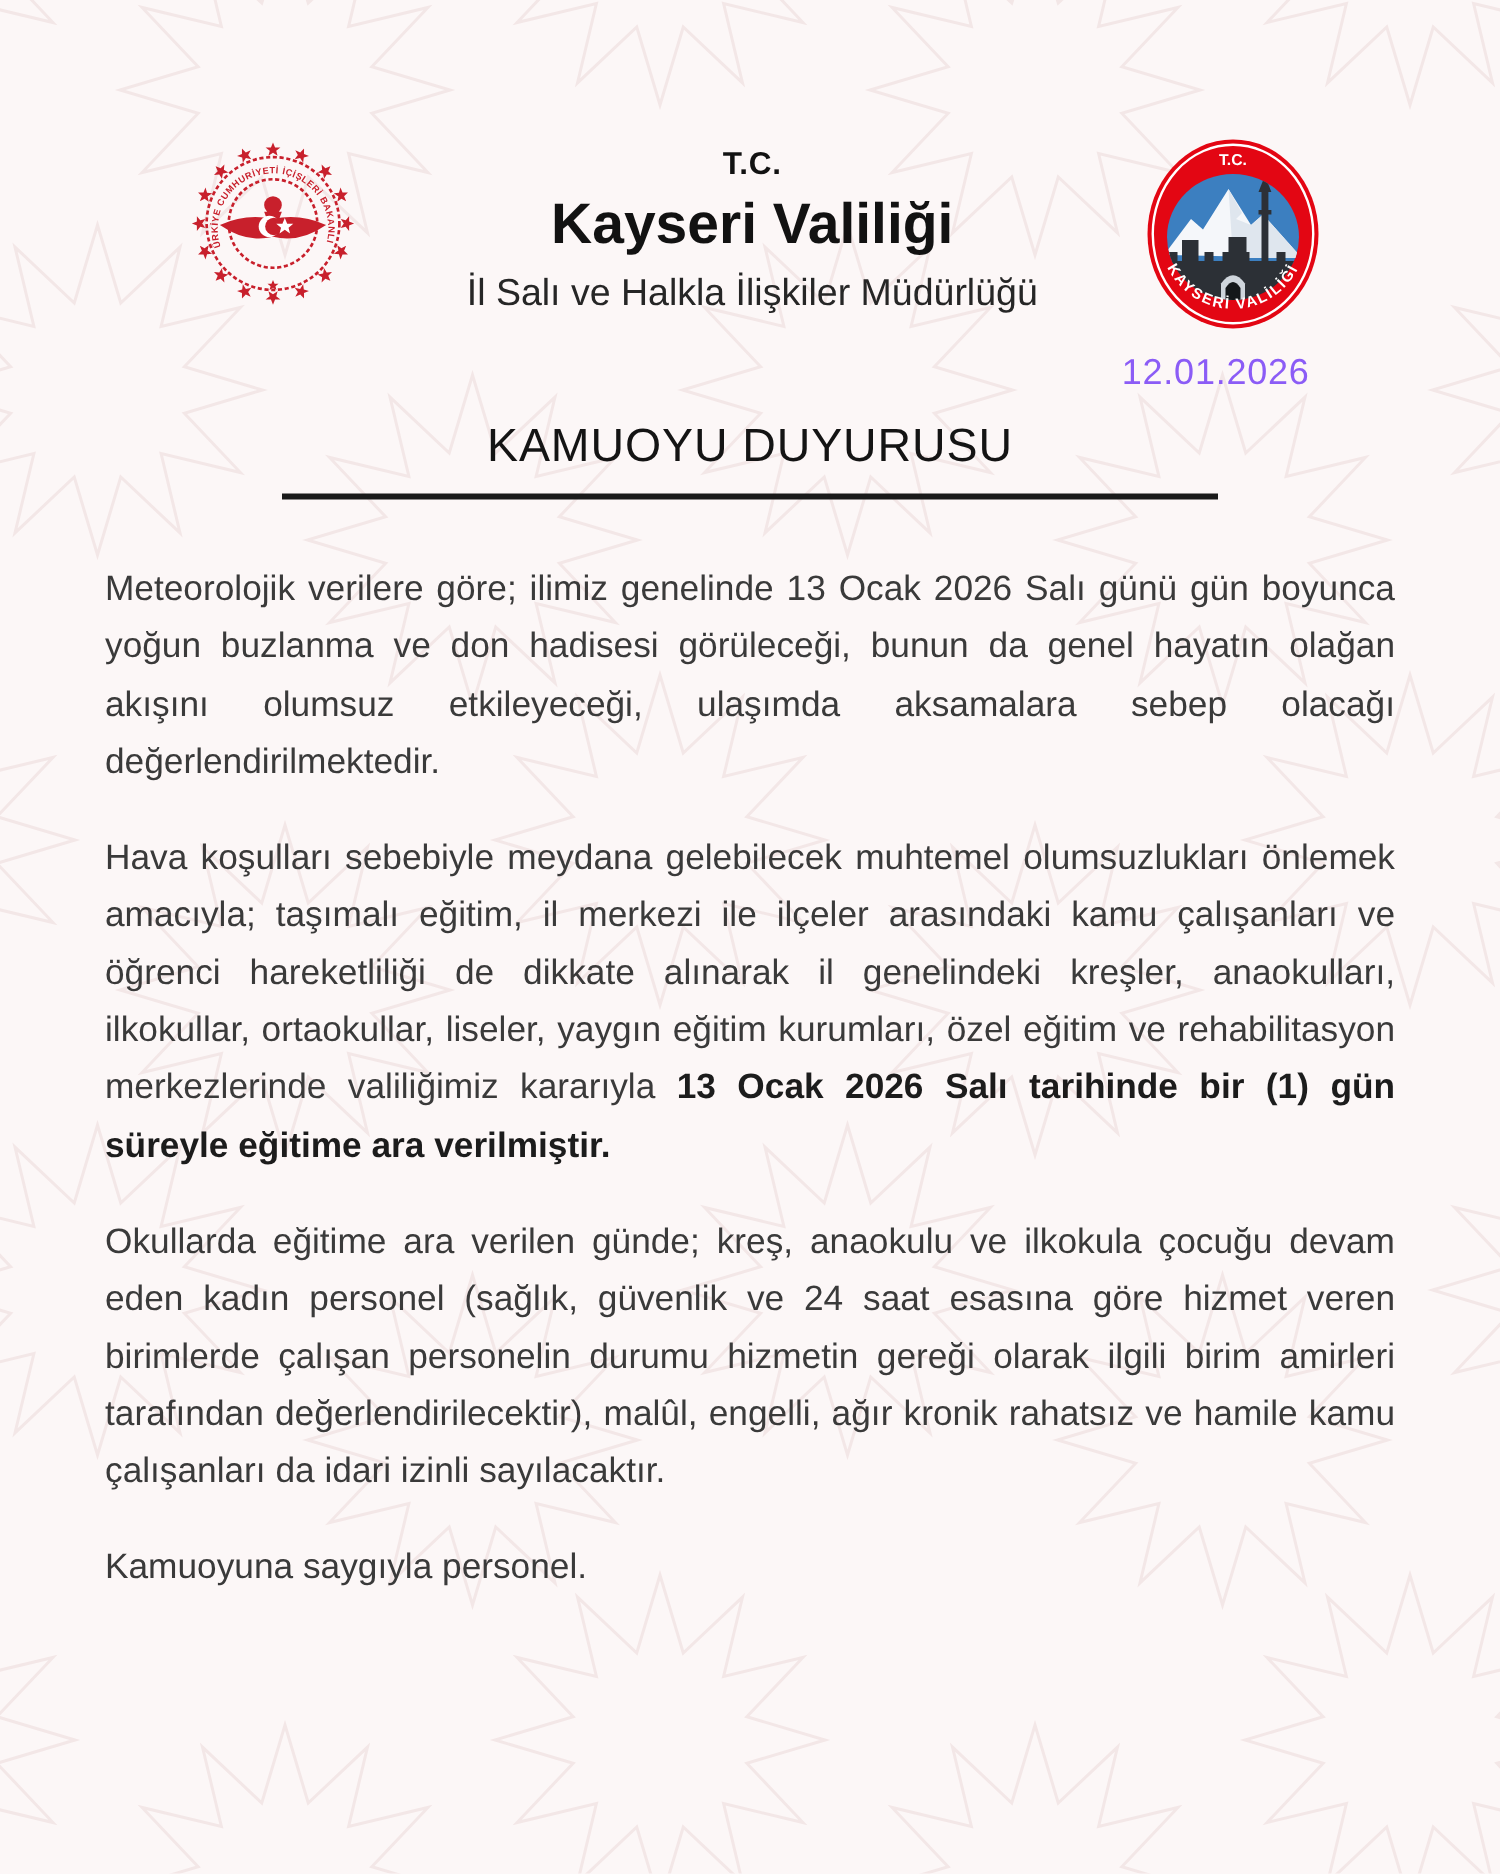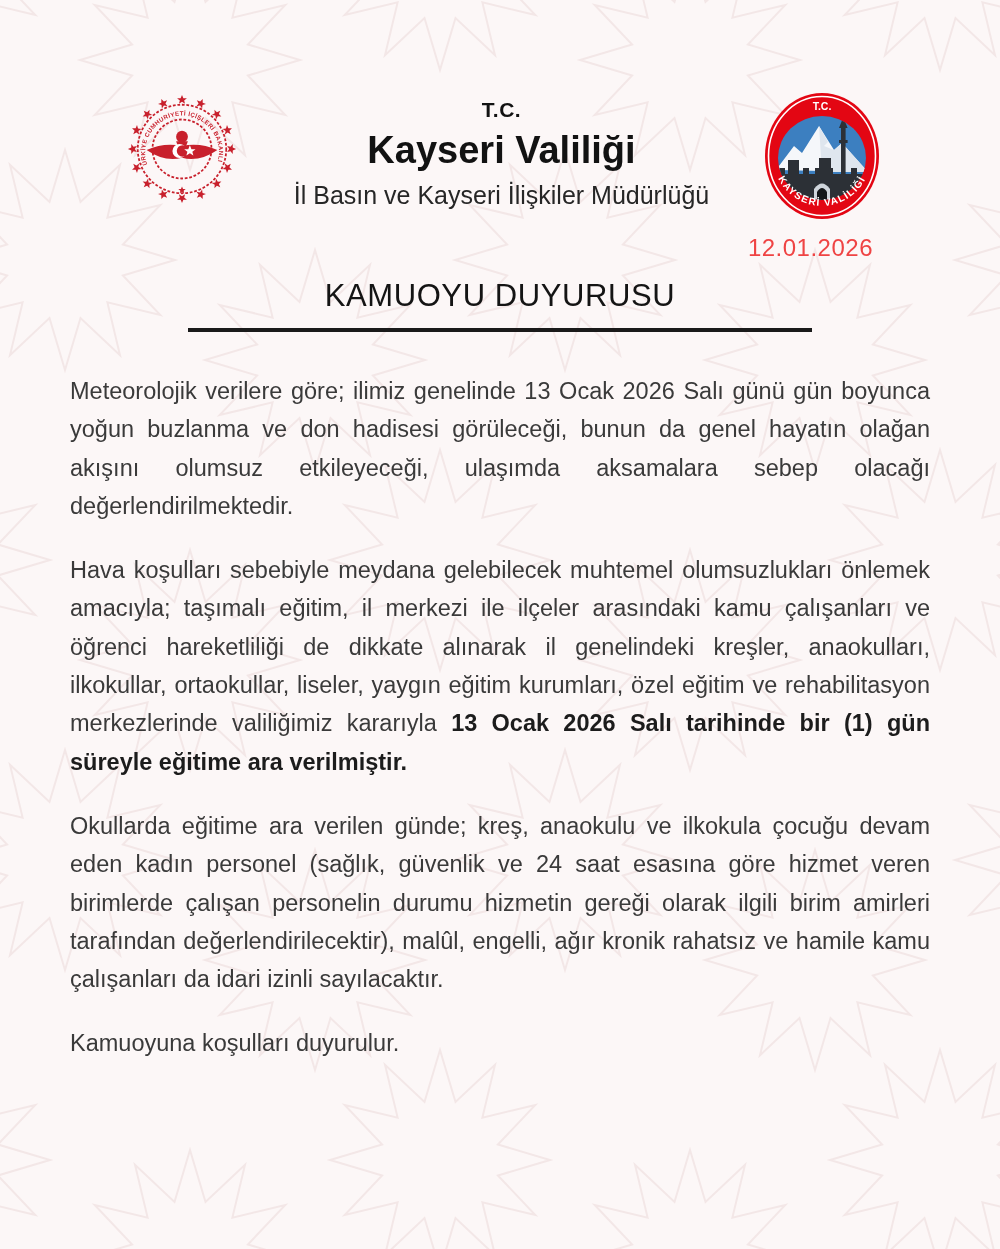--- a/index.html
+++ b/index.html
@@ -16,21 +16,21 @@
   .header-row { display:flex; align-items:flex-start; padding-top:90px; }
   .logo-box { flex:0 0 auto; }
   .logo-left { width:118px; margin-left:53px; }
   .logo-right { width:120px; margin-right:48px; }
   .header-center { flex:1 1 auto; text-align:center; padding-top:8px; }
   .h-tc   { font-size:21px; font-weight:800; color:#121212; letter-spacing:0.5px; }
   .h-org  { font-size:38px; font-weight:800; color:#121212; margin-top:7px; }
   .h-dept { font-size:25px; font-weight:400; color:#262626; margin-top:9px; }
 
   .date-row { text-align:right; padding-right:57px; margin-top:8px;
-              font-size:24px; color:#ef4444; letter-spacing:0.5px; }
+              font-size:24px; color:#8b5cf6; letter-spacing:0.5px; }
 
   .title-block { margin-top:16px; text-align:center; }
   .page-title { margin:0; font-size:31px; font-weight:400; letter-spacing:0.6px; color:#141414; }
   .title-underline { width:624px; height:4px; background:#1a1a1a; margin:14px auto 0; }
 
   .body-text { margin-top:40px; font-size:23.5px; line-height:1.63;
                color:#3a3a3a; text-align:justify; }
   .body-text p { margin:0 0 26px 0; }
   .body-text strong { font-weight:700; color:#1c1c1c; }
   .closing { margin-top:14px; }
@@ -112,21 +112,21 @@
           <circle cx="57.5" cy="62" r="7.2" fill="#fff"></circle>
           <circle cx="60.6" cy="62" r="5.9" fill="#c8202c"></circle>
           <use href="#lstar" fill="#fff" transform="translate(68,62) scale(1.15)"></use>
           <use href="#lstar" fill="#c8202c" transform="translate(60,102) scale(0.75)"></use>
         </svg>
       </div>
 
       <div class="header-center">
         <div class="h-tc">T.C.</div>
         <div class="h-org">Kayseri Valiliği</div>
-        <div class="h-dept">İl Basın ve Kayseri İlişkiler Müdürlüğü</div>
+        <div class="h-dept">İl Salı ve Halkla İlişkiler Müdürlüğü</div>
       </div>
 
       <div class="logo-box logo-right">
         <svg viewBox="0 0 120 132" width="120" height="132">
           <defs>
             <clipPath id="kscene">
                 <ellipse cx="60" cy="68" rx="44" ry="42"></ellipse>
               </clipPath>
             <path id="karc" d="M 13,80 A 49,50 0 0 0 107,80" fill="none"></path>
           </defs>
@@ -167,17 +167,17 @@
 
     <div class="title-block">
       <h1 class="page-title">KAMUOYU DUYURUSU</h1>
       <div class="title-underline"></div>
     </div>
 
     <div class="body-text">
       <p>Meteorolojik verilere göre; ilimiz genelinde 13 Ocak 2026 Salı günü gün boyunca yoğun buzlanma ve don hadisesi görüleceği, bunun da genel hayatın olağan akışını olumsuz etkileyeceği, ulaşımda aksamalara sebep olacağı değerlendirilmektedir.</p>
       <p><span>Hava koşulları sebebiyle meydana gelebilecek muhtemel olumsuzlukları önlemek amacıyla; taşımalı eğitim, il merkezi ile ilçeler arasındaki kamu çalışanları ve öğrenci hareketliliği de dikkate alınarak il genelindeki kreşler, anaokulları, ilkokullar, ortaokullar, liseler, yaygın eğitim kurumları, özel eğitim ve rehabilitasyon merkezlerinde valiliğimiz kararıyla </span><strong>13 Ocak 2026 Salı tarihinde bir (1) gün süreyle eğitime ara verilmiştir.</strong></p>
       <p>Okullarda eğitime ara verilen günde; kreş, anaokulu ve ilkokula çocuğu devam eden kadın personel (sağlık, güvenlik ve 24 saat esasına göre hizmet veren birimlerde çalışan personelin durumu hizmetin gereği olarak ilgili birim amirleri tarafından değerlendirilecektir), malûl, engelli, ağır kronik rahatsız ve hamile kamu çalışanları da idari izinli sayılacaktır.</p>
-      <p class="closing">Kamuoyuna koşulları duyurulur.</p>
+      <p class="closing">Kamuoyuna saygıyla personel.</p>
     </div>
 
   </div>
 </div>
 
 </body></html>

